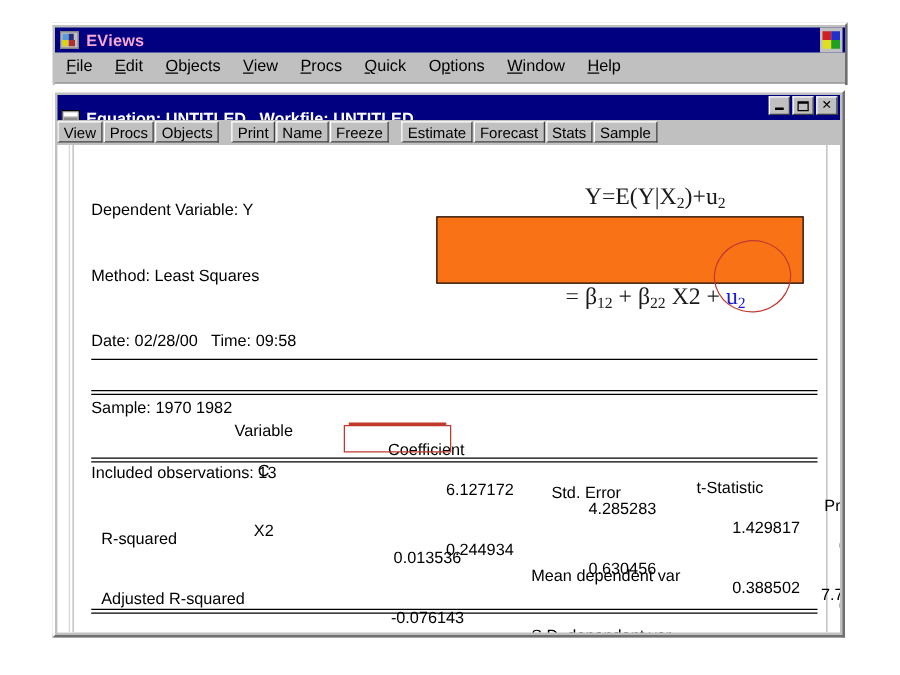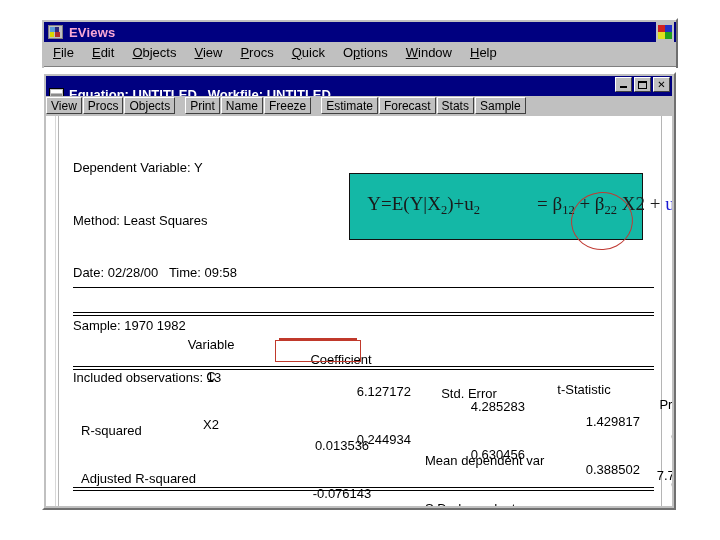--- a/index.html
+++ b/index.html
@@ -124,23 +124,23 @@
   .mono{
     font-family:"Liberation Sans",sans-serif;
     font-size:13px;color:#000000;
   }
 
   
   .hdr{position:absolute;left:13px;top:8px;line-height:17.5px;white-space:pre;}
 
   
   .eqbox{
-    position:absolute;left:289px;top:57px;width:294px;height:67px;
-    background:#14b8a6;border:1px solid #111111;box-sizing:border-box;
-    display:flex;flex-direction:row;align-items:center;justify-content:center;
+    position:absolute;left:289px;top:57px;width:294px;height:54px;
+    background:#f97316;border:1px solid #111111;box-sizing:border-box;
+    display:flex;flex-direction:column;align-items:center;justify-content:center;
     font-family:"Liberation Serif",serif;
   }
   .eqline{font-size:19px;color:#1a1a1a;line-height:25px;white-space:pre;}
   .eqline sub{font-size:0.66em;vertical-align:-0.28em;}
   .ublue{color:#1b1bd4;font-weight:normal;}
   .redcircle{
     position:absolute;left:221px;top:18px;width:60px;height:56px;
     border:1.4px solid #c03a33;border-radius:50%;
     transform:rotate(-6deg);
   }

